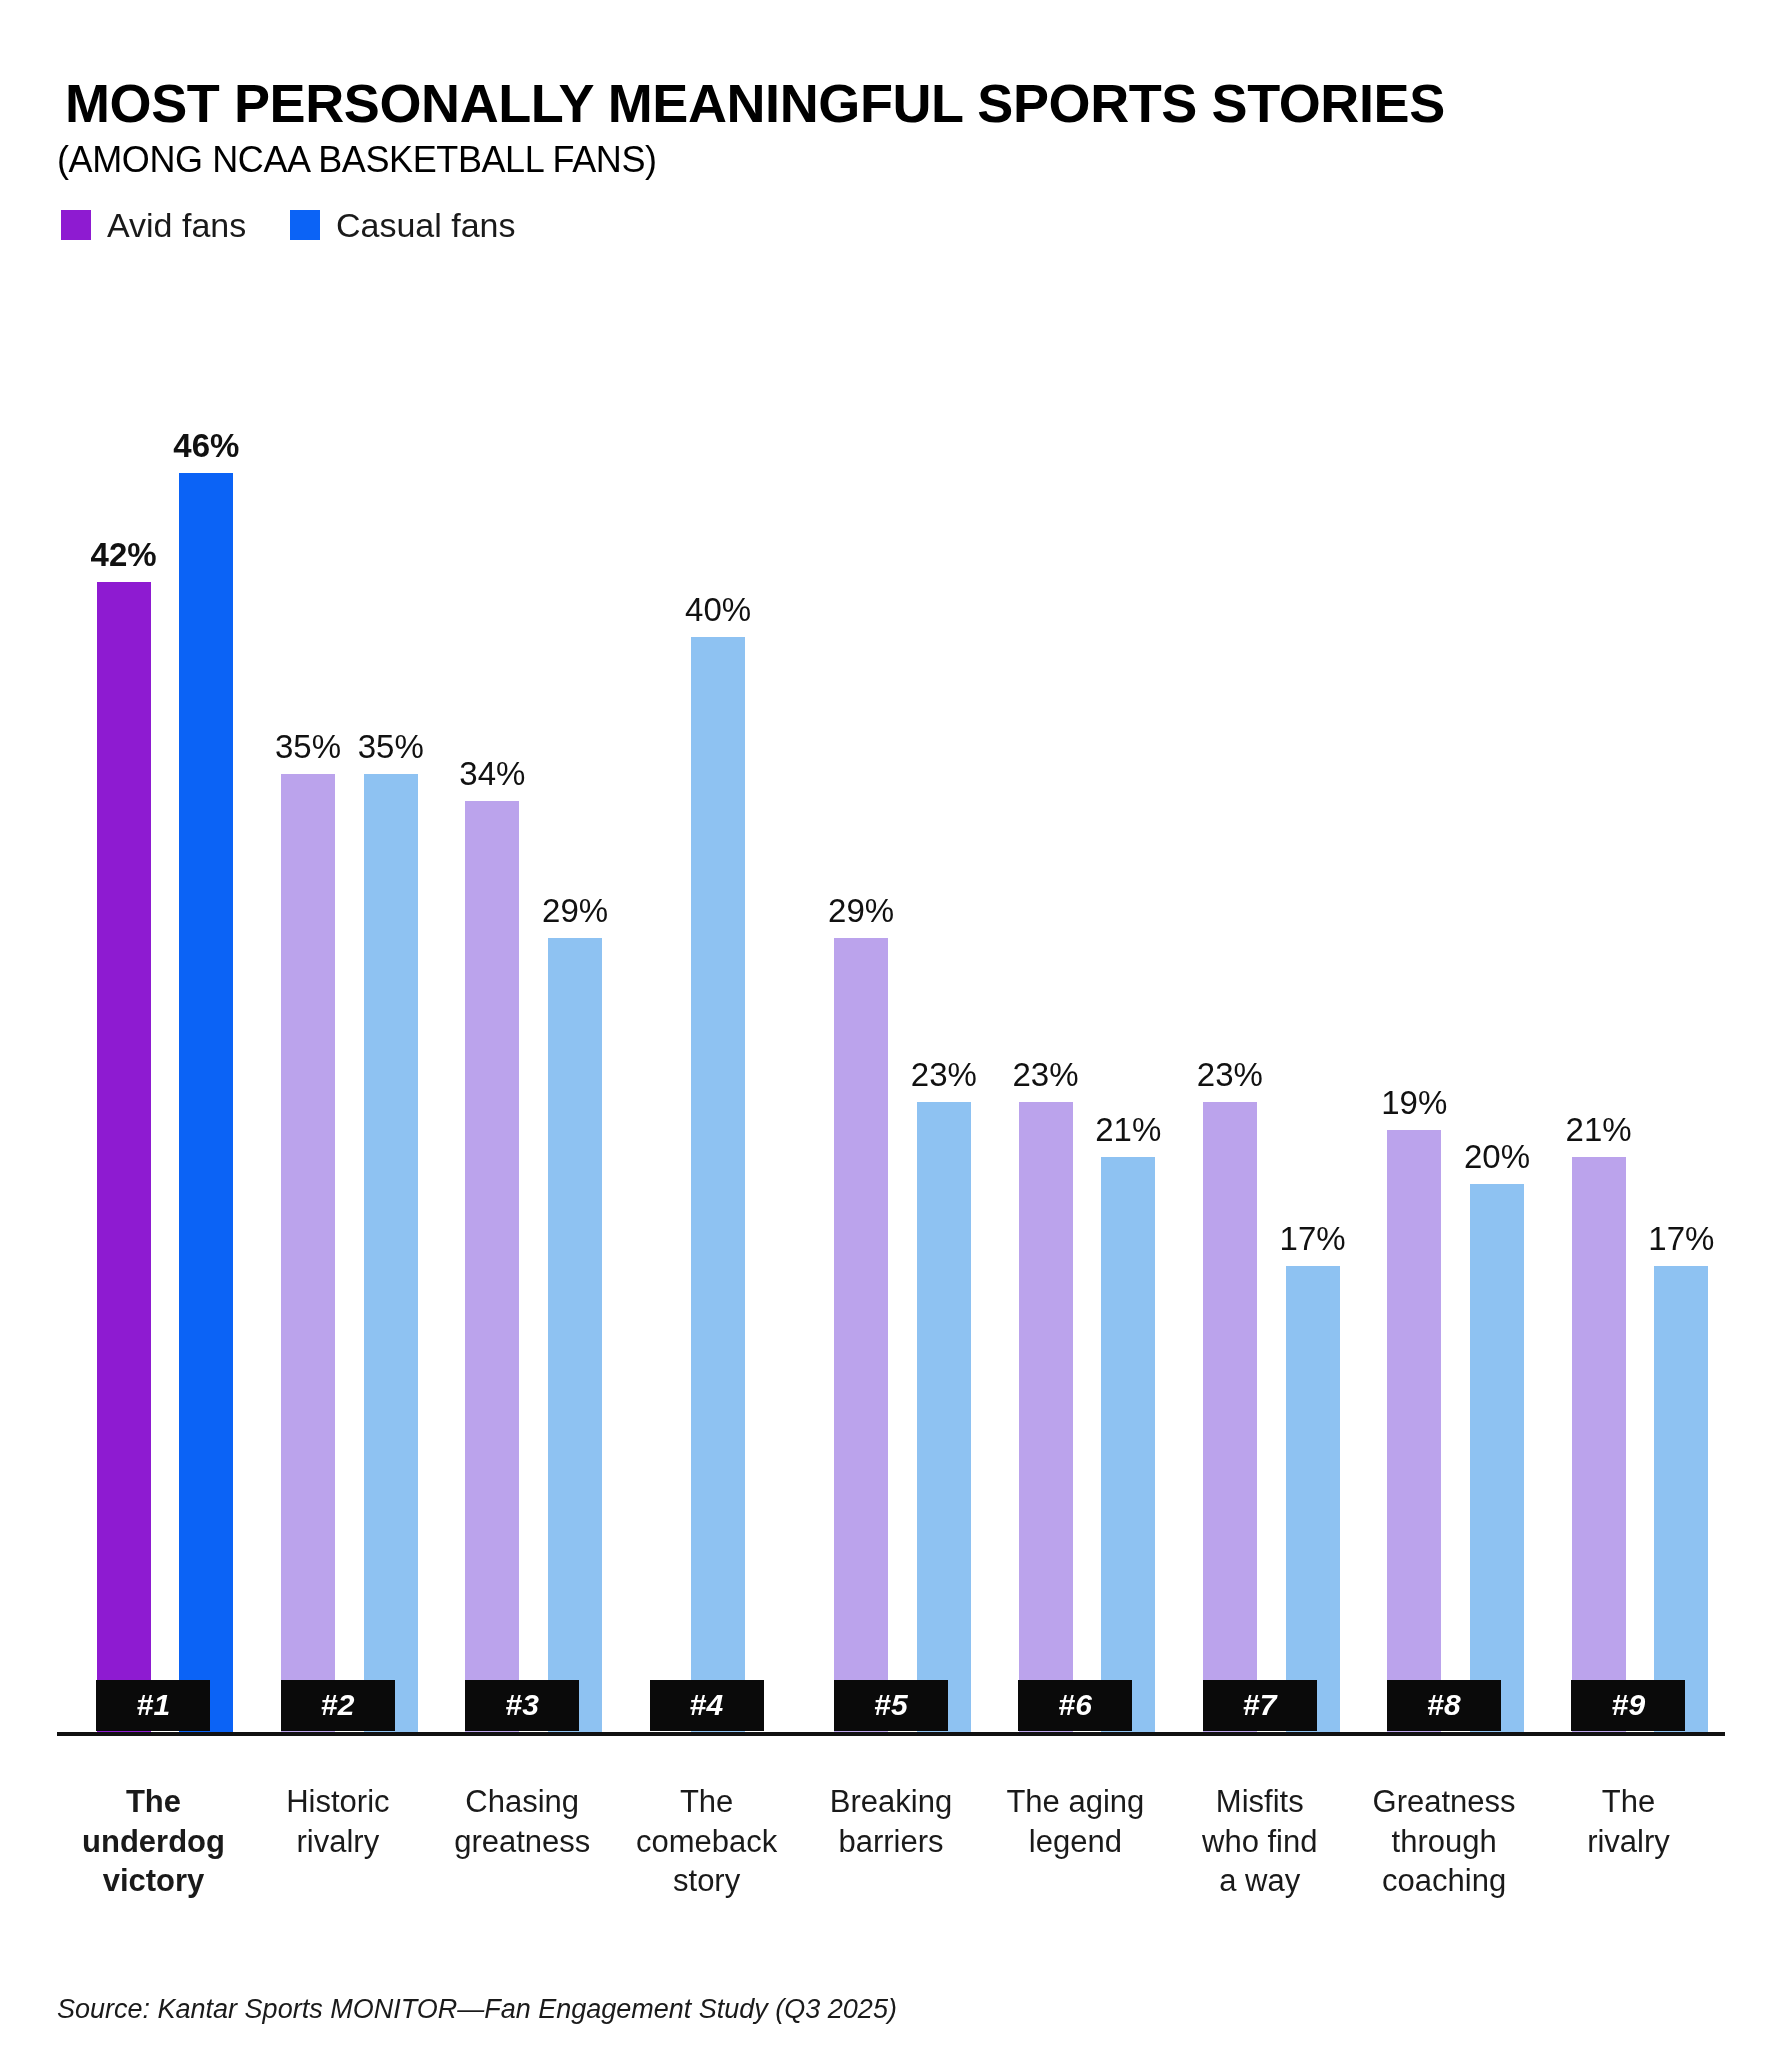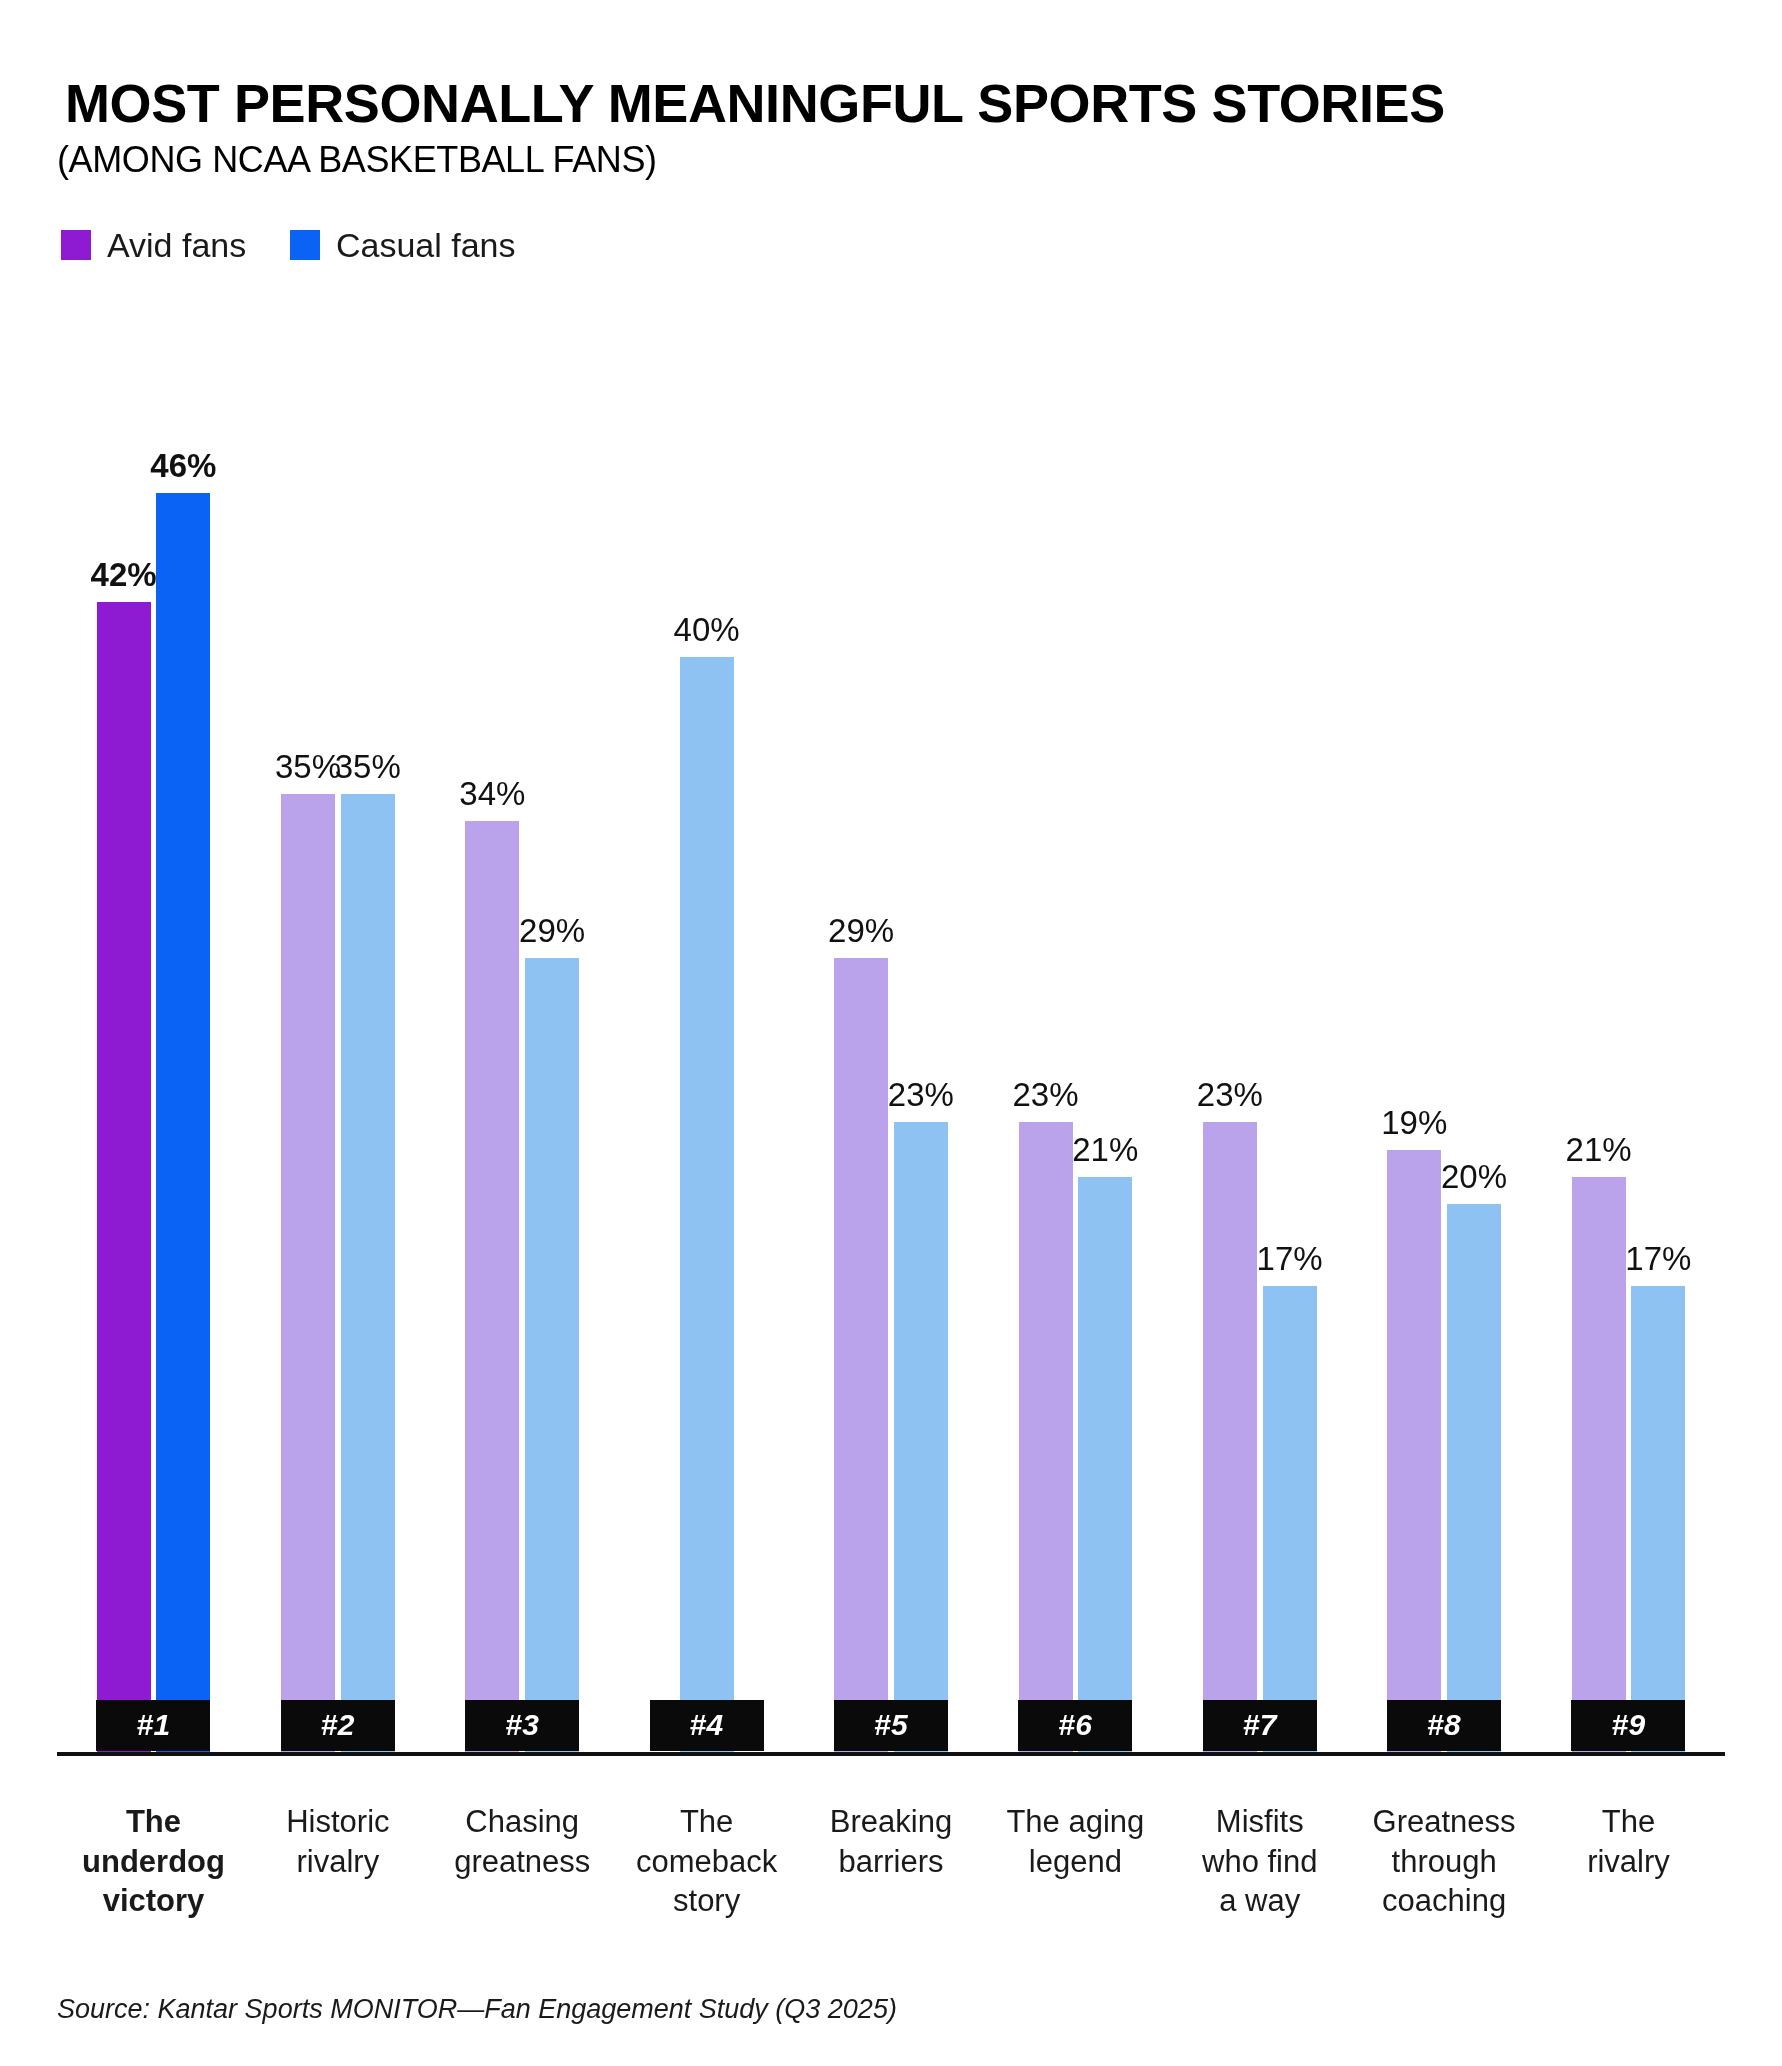--- a/index.html
+++ b/index.html
@@ -40,21 +40,21 @@
     letter-spacing: -0.4px;
     line-height: 1.1;
     margin: 4.3px 0 0 0;
   }
 
   
   .legend {
     display: flex;
     align-items: center;
     gap: 44px;
-    margin-top: 46px;
+    margin-top: 26px;
     margin-left: 4.3px;
   }
   .legend-item {
     display: flex;
     align-items: center;
     gap: 15.7px;
   }
   .legend-swatch {
     width: 30px;
     height: 30px;
@@ -94,20 +94,21 @@
     flex: 1 1 0;
   }
   .bar-col {
     position: relative;
     width: 54px;
     display: flex;
     flex-direction: column;
     justify-content: flex-end;
     align-items: center;
     height: 100%;
+    margin-left: 23px;
   }
   .bar-value {
     font-size: 33px;
     line-height: 1;
     margin-bottom: 11.4px;
     white-space: nowrap;
     color: #111;
   }
   .bar-col.highlight .bar-value {
     font-weight: 700;

